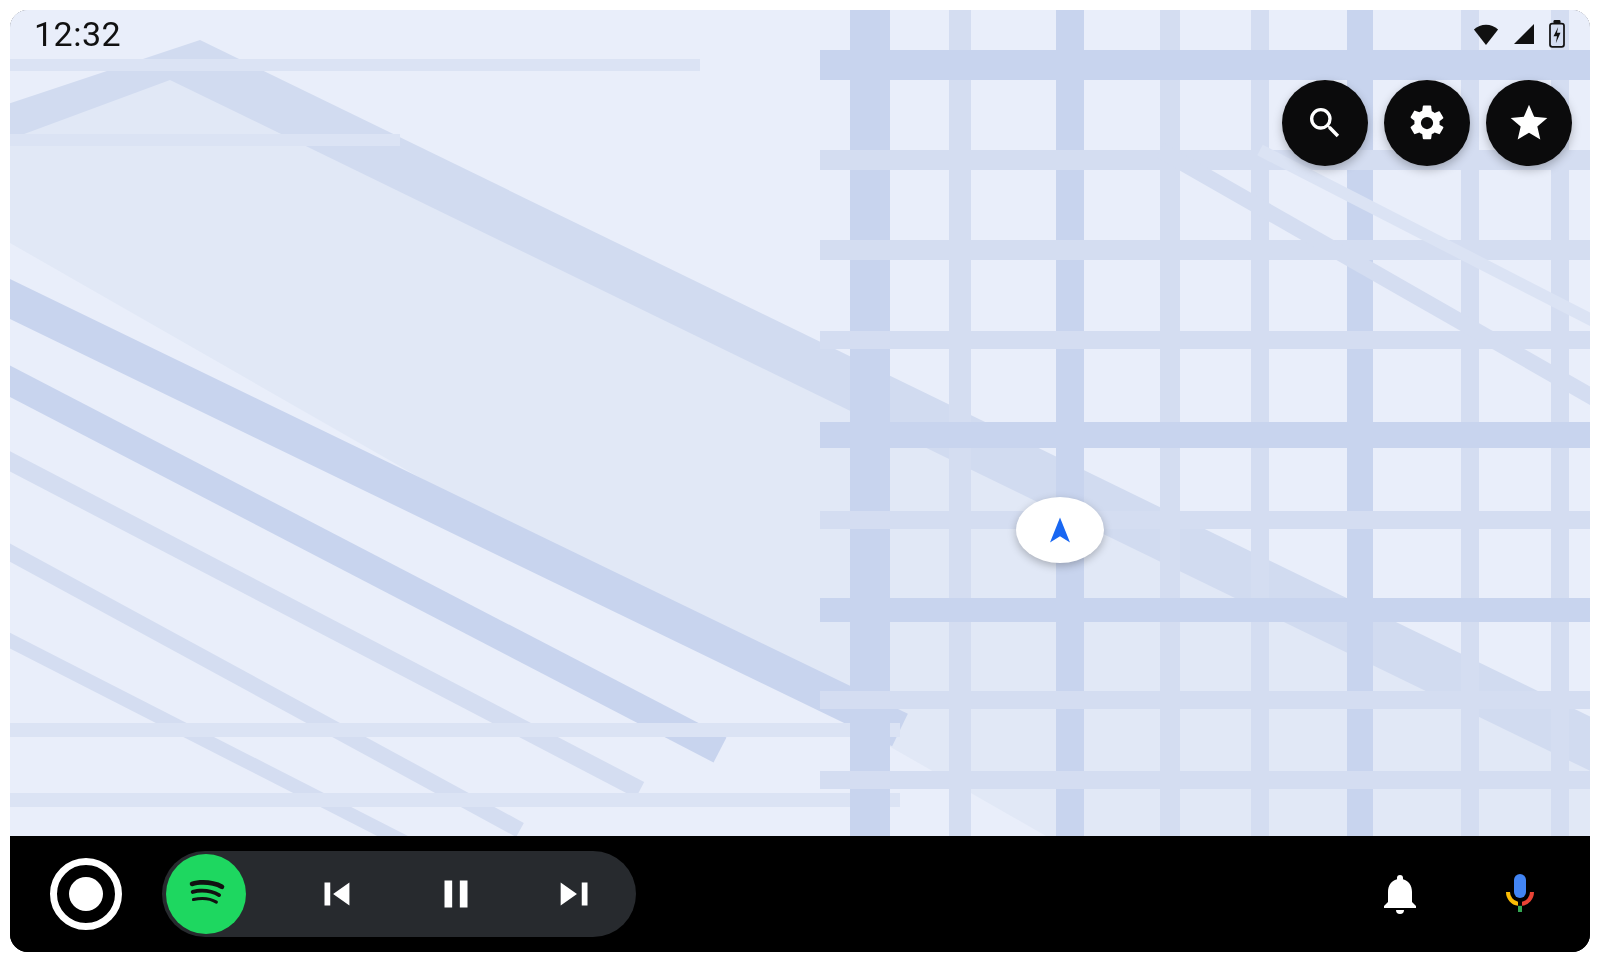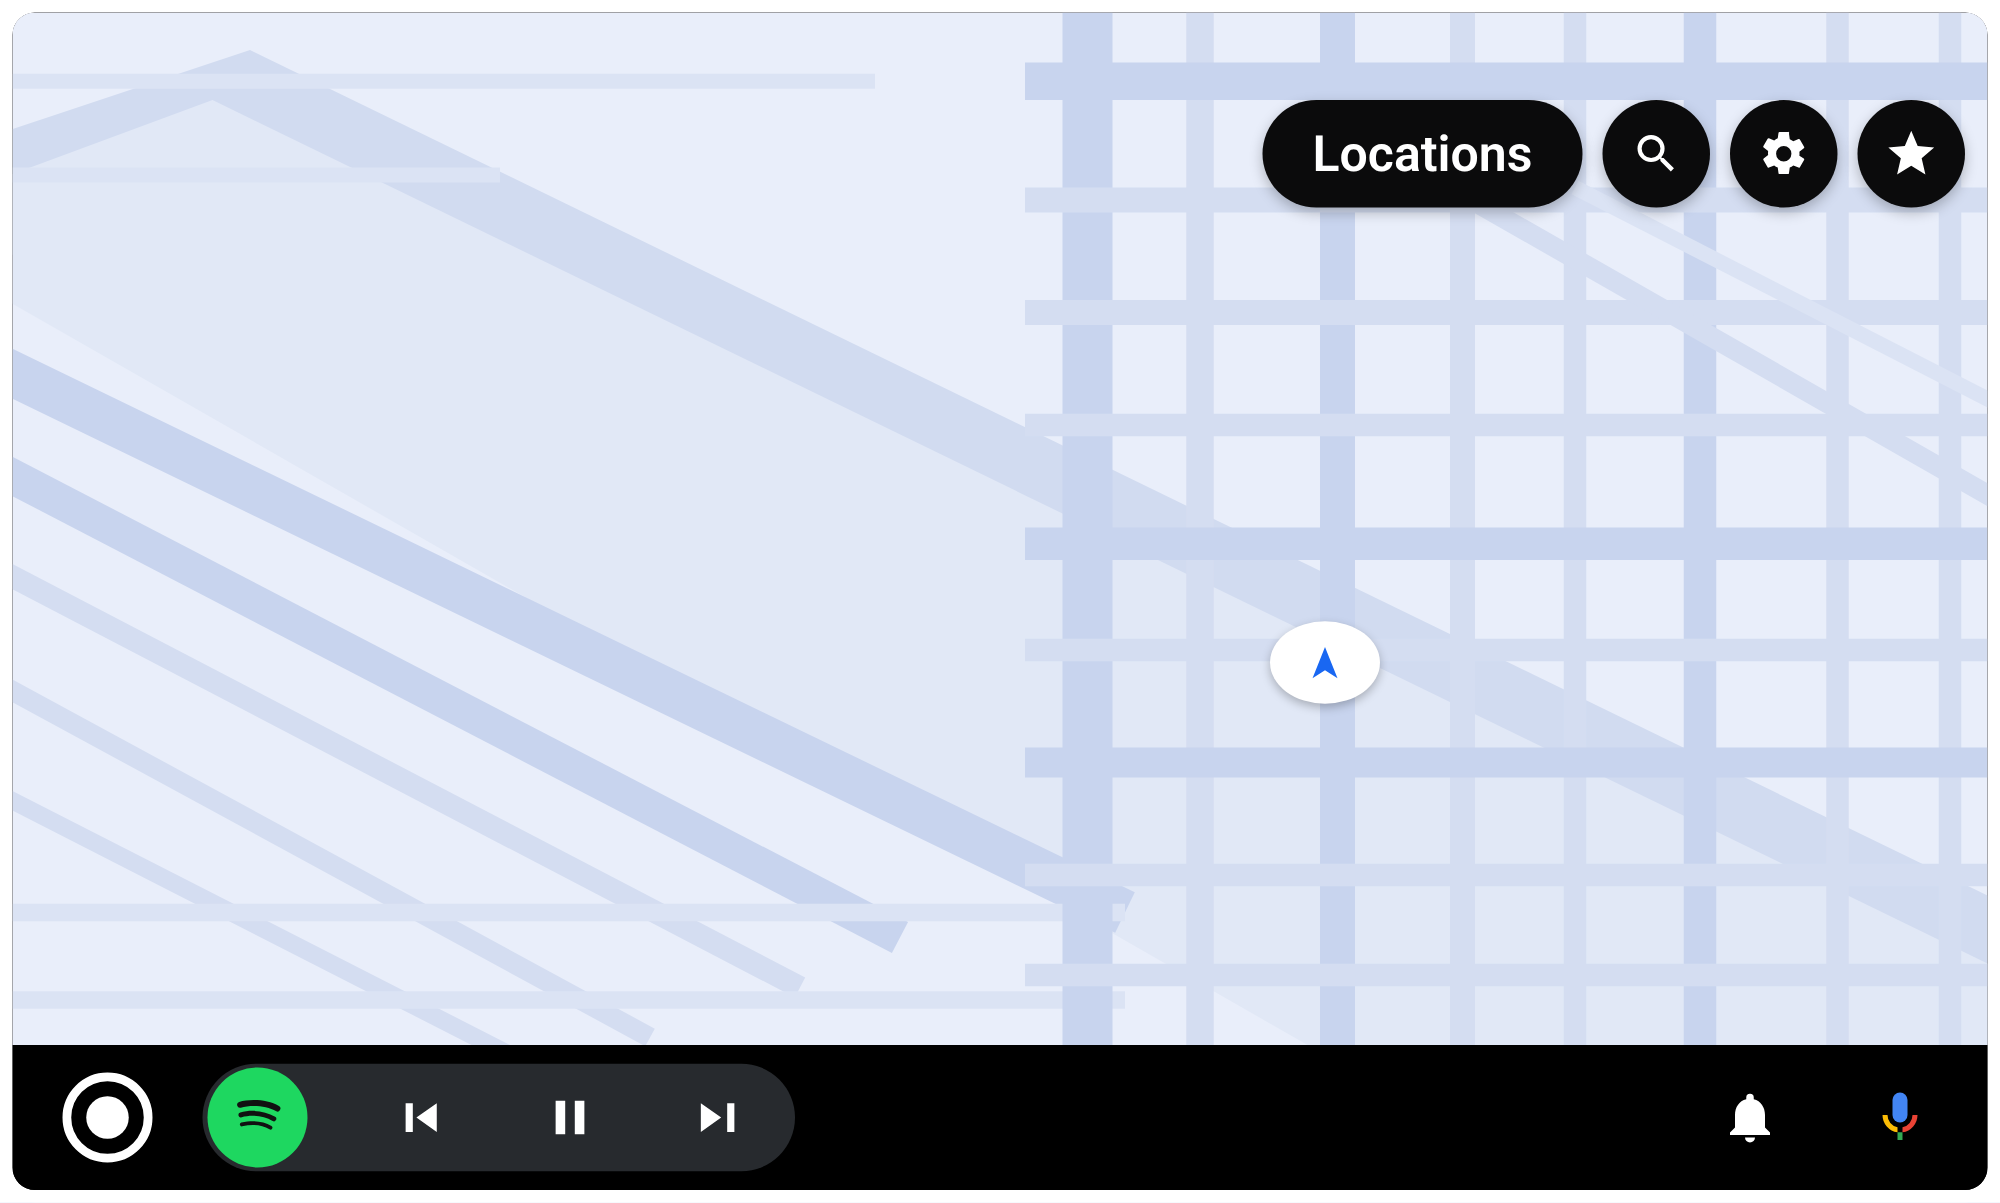--- a/index.html
+++ b/index.html
@@ -103,25 +103,40 @@
     <div class="current-marker">
       <div class="glow"></div>
       <div class="bubble">
         <svg width="30" height="30" viewBox="0 0 24 24">
           <path fill="#1967F2" d="M12 2 L20 22 L12 17 L4 22 Z"></path>
         </svg>
       </div>
     </div>
   </div>
 
+  <div class="status-bar">
+    <div class="status-left">
+      <span class="status-clock">12:32</span>
+    </div>
+    <div class="status-right">
+      <svg width="28" height="22" viewBox="0 0 24 20">
+            <path fill="#111" d="M12 20 L1 6 C7 0 17 0 23 6 Z"></path>
+          </svg>
+      <svg width="28" height="24" viewBox="0 0 24 24">
+            <path fill="#111" d="M2 22 L22 22 L22 2 Z"></path>
+          </svg>
+      <svg width="18" height="28" viewBox="0 0 14 24">
+        <rect x="1" y="3" width="12" height="20" rx="2" fill="none" stroke="#111" stroke-width="1.5"></rect>
+        <rect x="4" y="0" width="6" height="3" rx="1" fill="#111"></rect>
+        <path fill="#111" d="M8 6 L4 14 L7 14 L6 20 L10 11 L7 11 Z"></path>
+      </svg>
+    </div>
+  </div>
 
   <div class="top-controls">
-    <div class="pill-btn">
-      <span>Locations</span>
-    </div>
     <div class="circle-btn">
       <svg width="40" height="40" viewBox="0 0 24 24">
         <path d="M15.5 14h-.79l-.28-.27A6.47 6.47 0 0 0 16 9.5 6.5 6.5 0 1 0 9.5 16a6.47 6.47 0 0 0 4.23-1.57l.27.28v.79l5 5L20.49 19zM9.5 14A4.5 4.5 0 1 1 14 9.5 4.49 4.49 0 0 1 9.5 14z"></path>
       </svg>
     </div>
     <div class="circle-btn">
       <svg width="42" height="42" viewBox="0 0 24 24">
         <path d="M19.14 12.94a7.07 7.07 0 0 0 .05-.94 7.07 7.07 0 0 0-.05-.94l2.03-1.58a.5.5 0 0 0 .12-.64l-1.92-3.32a.5.5 0 0 0-.61-.22l-2.39.96a7.22 7.22 0 0 0-1.62-.94l-.36-2.54A.5.5 0 0 0 13.9 2h-3.8a.5.5 0 0 0-.49.42l-.36 2.54a7.22 7.22 0 0 0-1.62.94l-2.39-.96a.5.5 0 0 0-.61.22L2.71 8.48a.5.5 0 0 0 .12.64l2.03 1.58a7.07 7.07 0 0 0-.05.94 7.07 7.07 0 0 0 .05.94l-2.03 1.58a.5.5 0 0 0-.12.64l1.92 3.32a.5.5 0 0 0 .61.22l2.39-.96a7.22 7.22 0 0 0 1.62.94l.36 2.54a.5.5 0 0 0 .49.42h3.8a.5.5 0 0 0 .49-.42l.36-2.54a7.22 7.22 0 0 0 1.62-.94l2.39.96a.5.5 0 0 0 .61-.22l1.92-3.32a.5.5 0 0 0-.12-.64zM12 15.5A3.5 3.5 0 1 1 15.5 12 3.5 3.5 0 0 1 12 15.5z"></path>
       </svg>
     </div>

